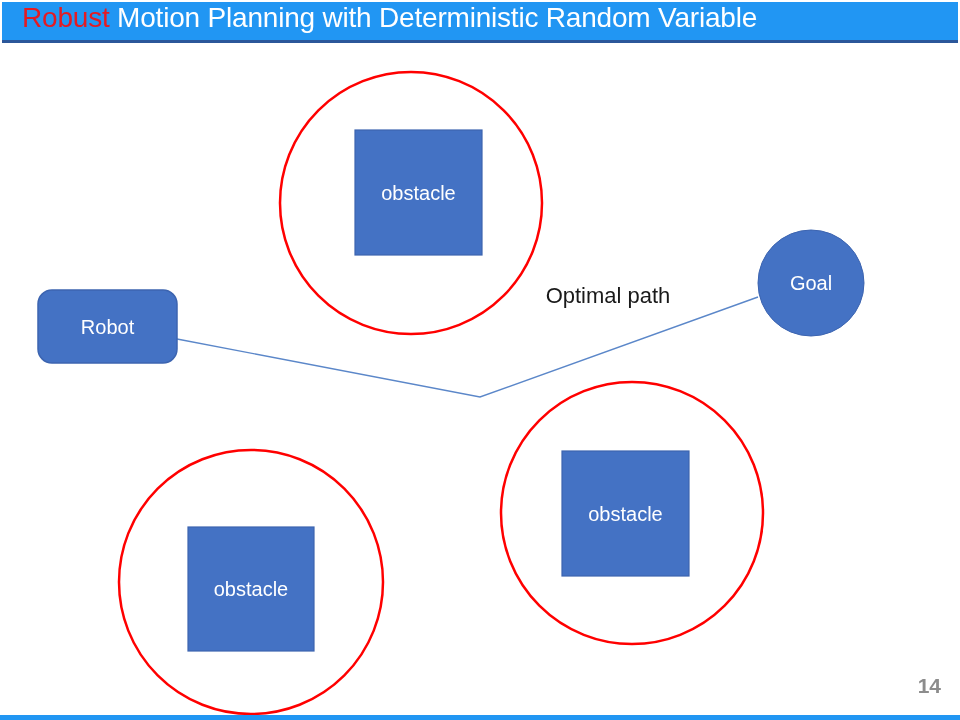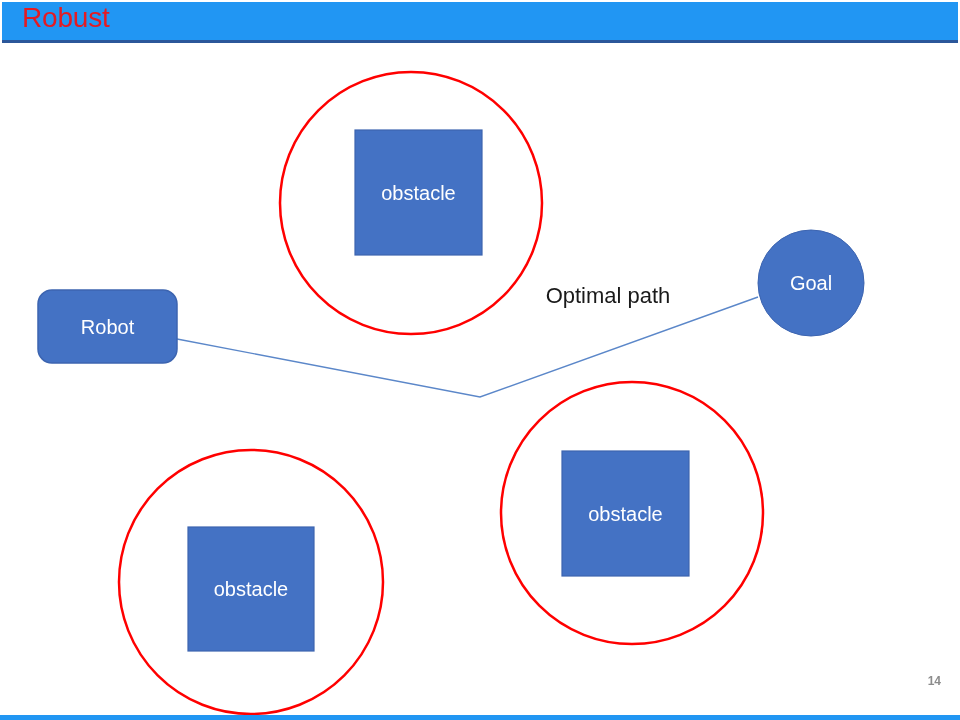--- a/index.html
+++ b/index.html
@@ -19,35 +19,36 @@
   #canvas{position:absolute;left:0;top:0;width:960px;height:720px;}
   .shape-label{
     font-family:"Liberation Sans",sans-serif;font-size:20px;
     fill:var(--label-text);text-anchor:middle;dominant-baseline:central;
   }
   .annotation{
     font-family:"Liberation Sans",sans-serif;font-size:22px;
     fill:var(--annotation-text);text-anchor:middle;dominant-baseline:central;
   }
   .page-number{
-    position:absolute;top:674px;right:19px;font-size:12px;font-weight:bold;
+    position:absolute;top:674px;right:19px;font-size:21px;font-weight:bold;
     color:var(--page-number-color);z-index:2;
   }
   .footer-bar{
     position:absolute;left:0;right:0;bottom:0;height:5px;
     background:var(--header-bg);z-index:2;
   }
 </style>
 </head>
 <body>
 
 <div class="slide">
 
   <div class="titlebar">
     <span class="title-red">Robust</span>
+      <span class="title-white"> Motion Planning with Deterministic Random Variable</span>
   </div>
 
   <svg id="canvas" viewBox="0 0 960 720">
       <polyline points="177,339 480,397 758,297" fill="none" stroke="#5B87C9" stroke-width="1.4"></polyline>
       <text x="608" y="295" class="annotation">Optimal path</text>
       <circle cx="411" cy="203" r="131" fill="none" stroke="#FF0000" stroke-width="2.5"></circle>
       <rect x="355" y="130" width="127" height="125" fill="#4472C4" stroke="#3C64B0" stroke-width="1.2"></rect>
       <text x="418.5" y="192.5" class="shape-label">obstacle</text>
       <circle cx="251" cy="582" r="132" fill="none" stroke="#FF0000" stroke-width="2.5"></circle>
       <rect x="188" y="527" width="126" height="124" fill="#4472C4" stroke="#3C64B0" stroke-width="1.2"></rect>

